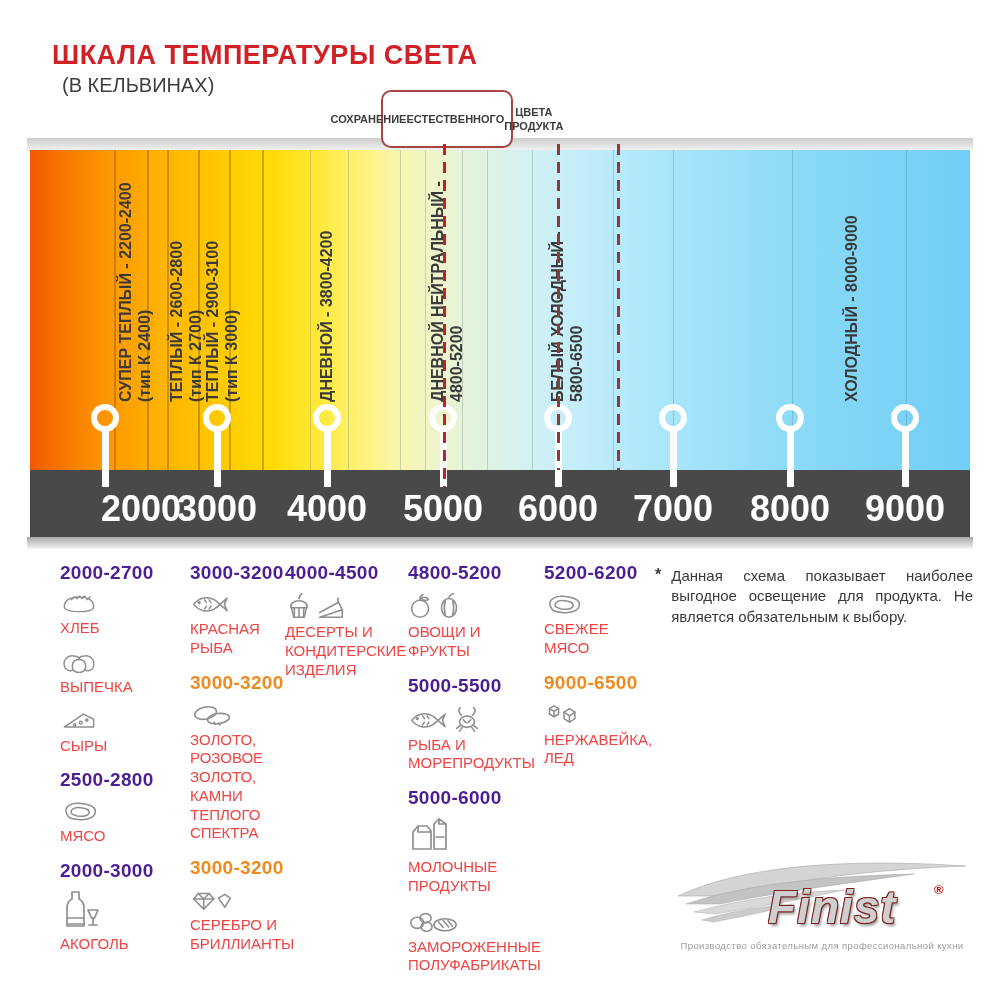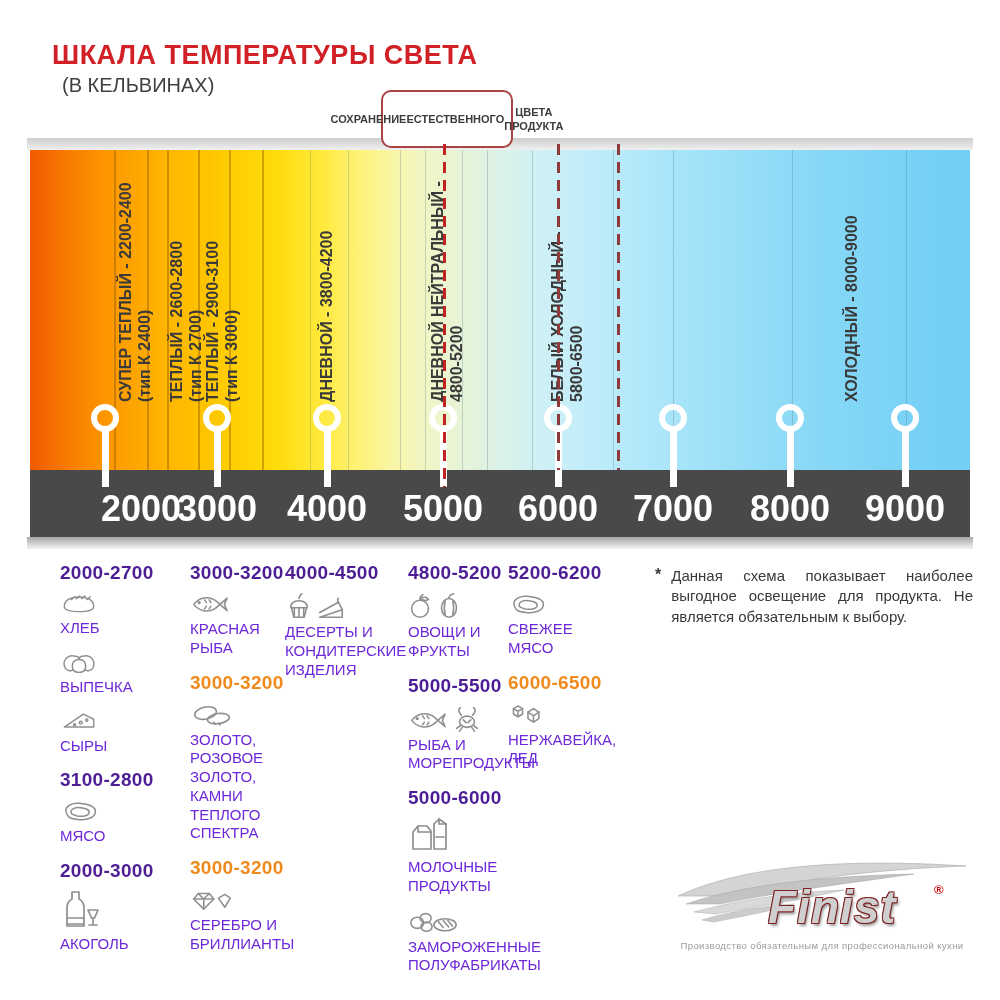--- a/index.html
+++ b/index.html
@@ -27,21 +27,21 @@
   .dash-red{background:repeating-linear-gradient(180deg,#C32222 0 11px,rgba(0,0,0,0) 11px 18px);}
   .dash-maroon{background:repeating-linear-gradient(180deg,#8E3A3A 0 11px,rgba(0,0,0,0) 11px 18px);}
   .dark-band{position:absolute;left:30px;top:470px;width:940px;height:67px;background:#494949;z-index:3;}
   .band-shadow{position:absolute;left:27px;top:537px;width:946px;height:12px;
                background:linear-gradient(180deg,#a7a7a7,#f4f4f4);}
   .scale-num{position:absolute;transform:translateX(-50%);font-size:36px;font-weight:bold;color:#fff;z-index:6;}
   .legend-col{position:absolute;top:562px;}
   .range{font-size:19px;font-weight:bold;margin:0 0 6px 0;letter-spacing:.3px;}
   .range.red{color:#4c1d95;} .range.orange{color:#F18A1C;}
   .icons-row{margin:2px 0 3px 0;display:flex;align-items:flex-end;gap:3px;}
-  .entry-label{font-size:15px;color:#6d28d9;line-height:1.25;margin:0 0 11px 0;white-space:pre-line;}
+  .entry-label{font-size:15px;color:#ef4444;line-height:1.25;margin:0 0 11px 0;white-space:pre-line;}
   .legend-item{margin-bottom:14px;}
   .icon svg{display:block;}
   .icon path,.icon ellipse,.icon circle,.icon rect{fill:none;stroke:#8f8f8f;stroke-width:1.7;
      stroke-linecap:round;stroke-linejoin:round;}
   .note{position:absolute;left:655px;top:566px;width:318px;display:flex;z-index:2;}
   .note-marker{font-size:16px;font-weight:bold;color:#3a3a3a;margin-right:10px;}
   .note-text{font-size:15px;color:#3a3a3a;line-height:1.35;text-align:justify;}
   .logo{position:absolute;left:672px;top:858px;width:300px;height:100px;}
   .logo-wing{position:absolute;left:0;top:0;}
   .brand{position:absolute;left:96px;top:22px;font-size:46px;font-weight:bold;font-style:italic;
@@ -178,21 +178,21 @@
                 <path d="M5 22 L27 7 L39 13 L39 22 L5 22 Z"></path>
                 <circle cx="24" cy="17" r="1.6"></circle>
                 <circle cx="31" cy="14" r="1.2"></circle>
                 <circle cx="17" cy="19.5" r="1.2"></circle>
               </svg>
             </span>
           </div>
           <div class="entry-label">СЫРЫ</div>
         </div>
         <div class="legend-item">
-          <div class="range red">3100-2800</div>
+          <div class="range red">2500-2800</div>
           <div class="icons-row">
             <span class="icon">
               <svg width="40" height="27" viewBox="0 0 44 30">
                 <path d="M7 18 C4 11 12 6 21 7 C31 8 40 10 39 17 C38 23 30 26 20 25 C11 24 9 23 7 18 Z"></path>
                 <path d="M12 17 C12 13 17 11 23 12 C29 13 33 14 32 18 C31 21 25 22 19 21 C14 20 12 19 12 17 Z"></path>
               </svg>
             </span>
           </div>
           <div class="entry-label">МЯСО</div>
         </div>
@@ -349,36 +349,36 @@
                 <ellipse cx="20" cy="21" rx="6" ry="5"></ellipse>
                 <ellipse cx="40" cy="19" rx="12" ry="6.5"></ellipse>
                 <path d="M33 16 l5 6 M38 14.5 l6 7 M43 14.5 l5 6"></path>
               </svg>
             </span>
           </div>
           <div class="entry-label">ЗАМОРОЖЕННЫЕ
 ПОЛУФАБРИКАТЫ</div>
         </div>
       </div>
-      <div class="legend-col" style="left: 508px; width: 124px;">
+      <div class="legend-col" style="left: 544px; width: 124px;">
         <div class="legend-item">
           <div class="range red">5200-6200</div>
           <div class="icons-row">
             <span class="icon">
               <svg width="40" height="27" viewBox="0 0 44 30">
                 <path d="M7 18 C4 11 12 6 21 7 C31 8 40 10 39 17 C38 23 30 26 20 25 C11 24 9 23 7 18 Z"></path>
                 <path d="M12 17 C12 13 17 11 23 12 C29 13 33 14 32 18 C31 21 25 22 19 21 C14 20 12 19 12 17 Z"></path>
               </svg>
             </span>
           </div>
           <div class="entry-label">СВЕЖЕЕ
 МЯСО</div>
         </div>
         <div class="legend-item">
-          <div class="range orange">6000-6500</div>
+          <div class="range orange">9000-6500</div>
           <div class="icons-row">
             <span class="icon">
               <svg width="40" height="28" viewBox="0 0 44 30">
                 <path d="M6 9 l5 -3 5 3 v6 l-5 3 -5 -3 Z"></path>
                 <path d="M6 9 l5 3 5 -3 M11 12 v6"></path>
                 <path d="M22 13 l6 -4 6 4 v7 l-6 4 -6 -4 Z"></path>
                 <path d="M22 13 l6 4 6 -4 M28 17 v7"></path>
               </svg>
             </span>
           </div>

